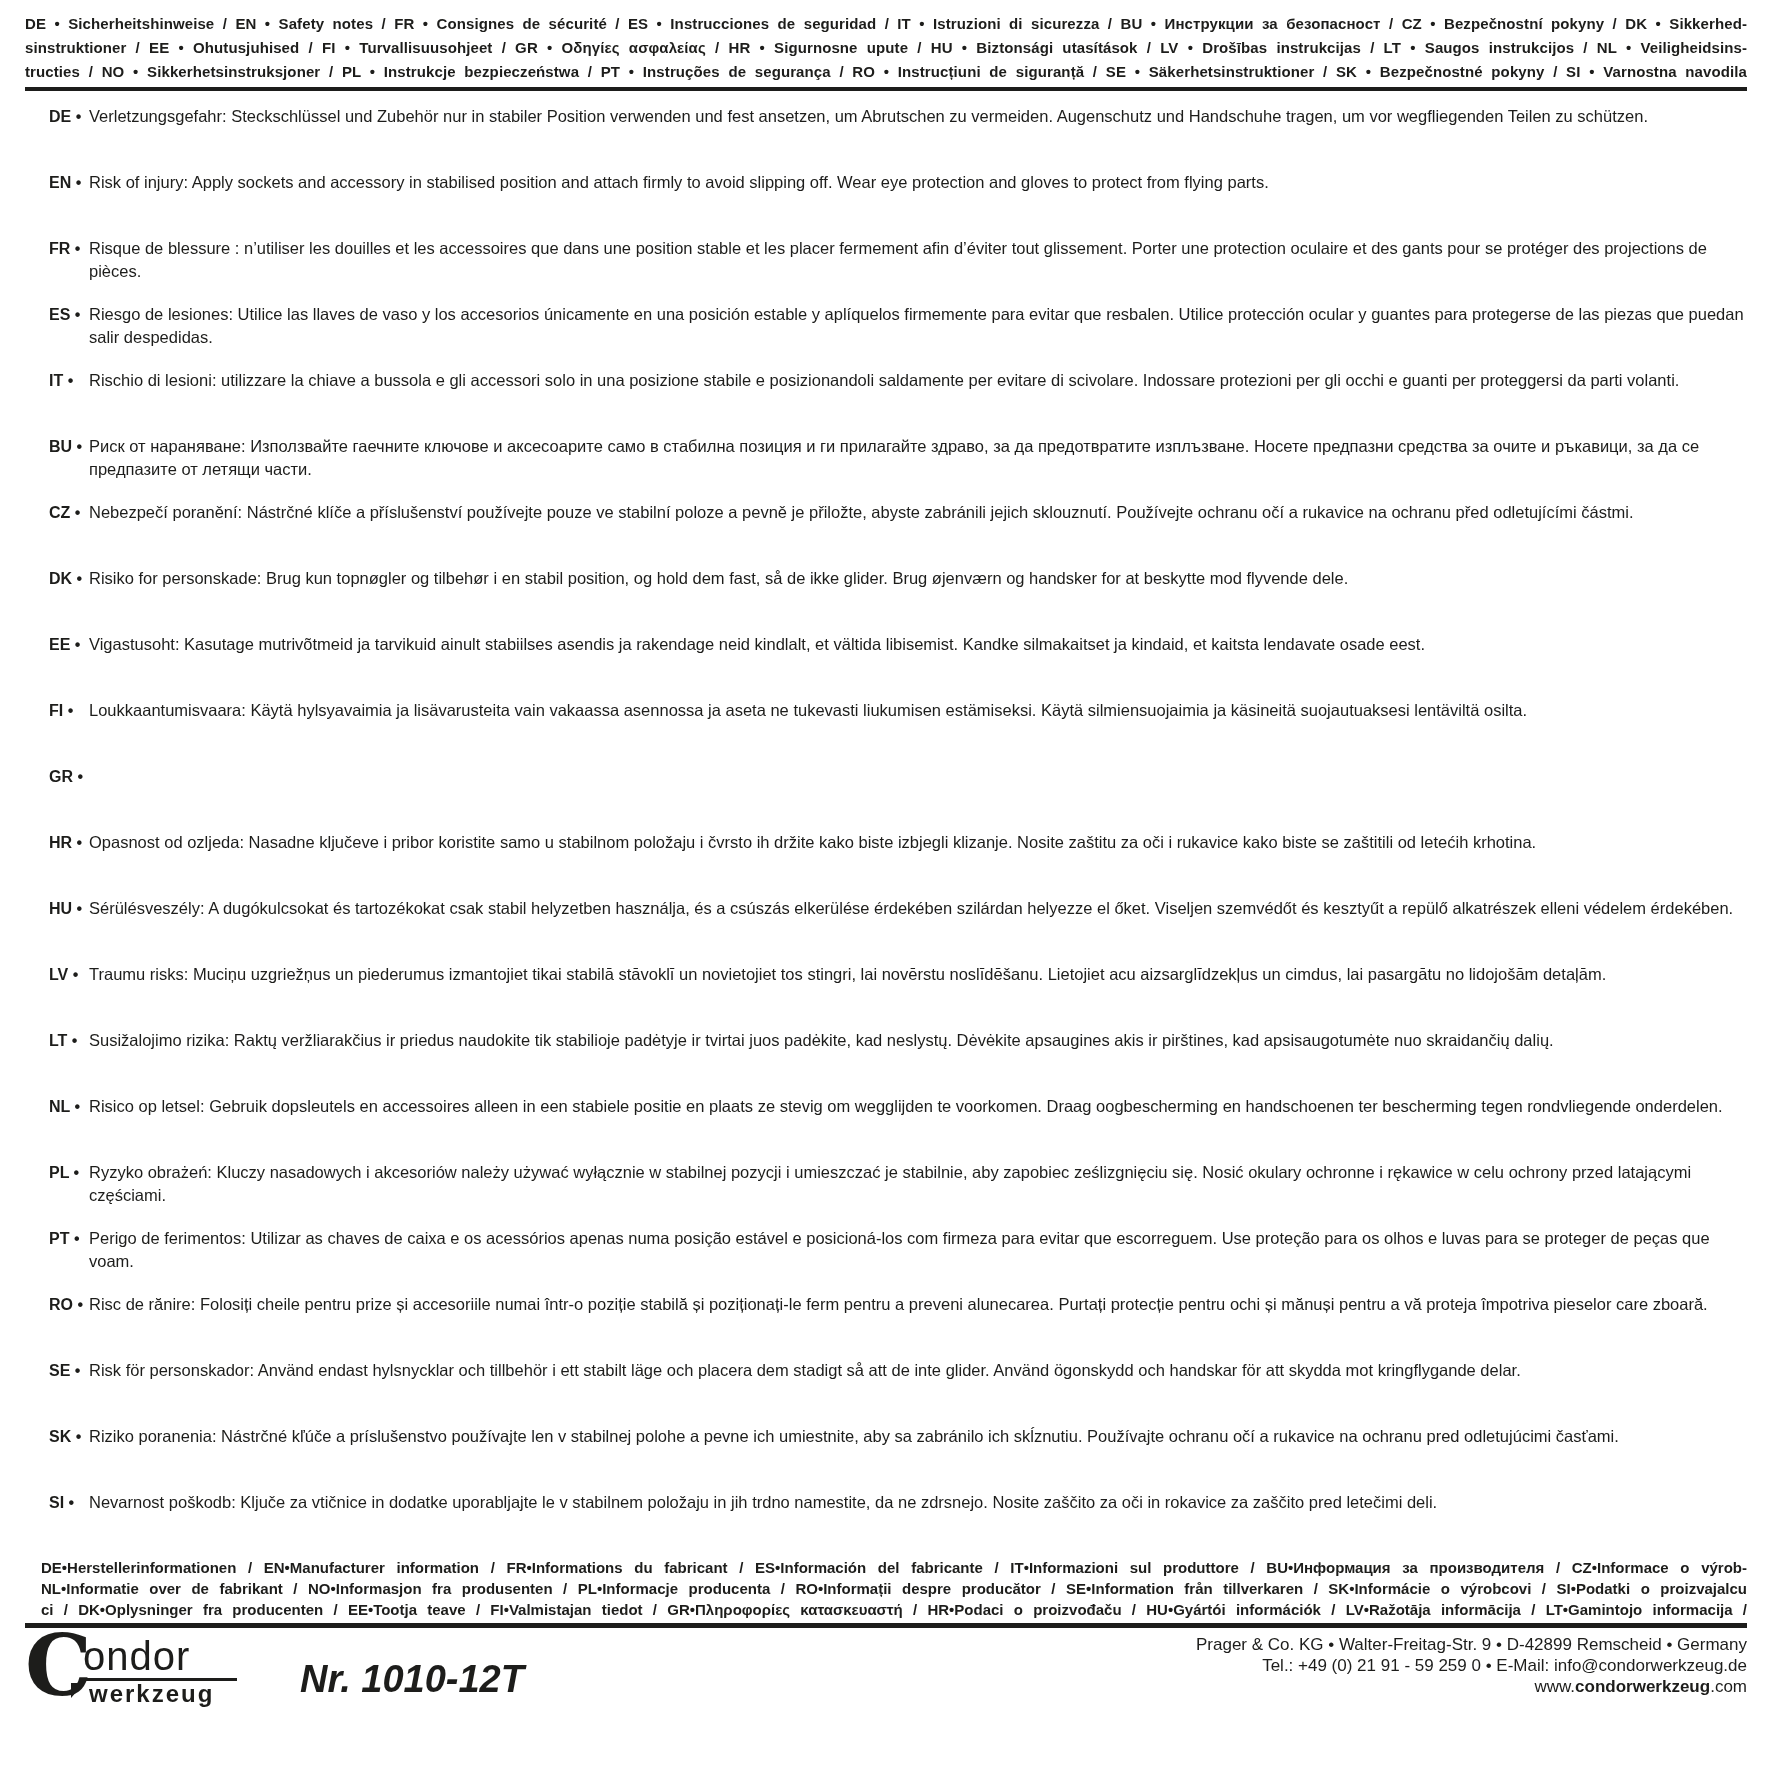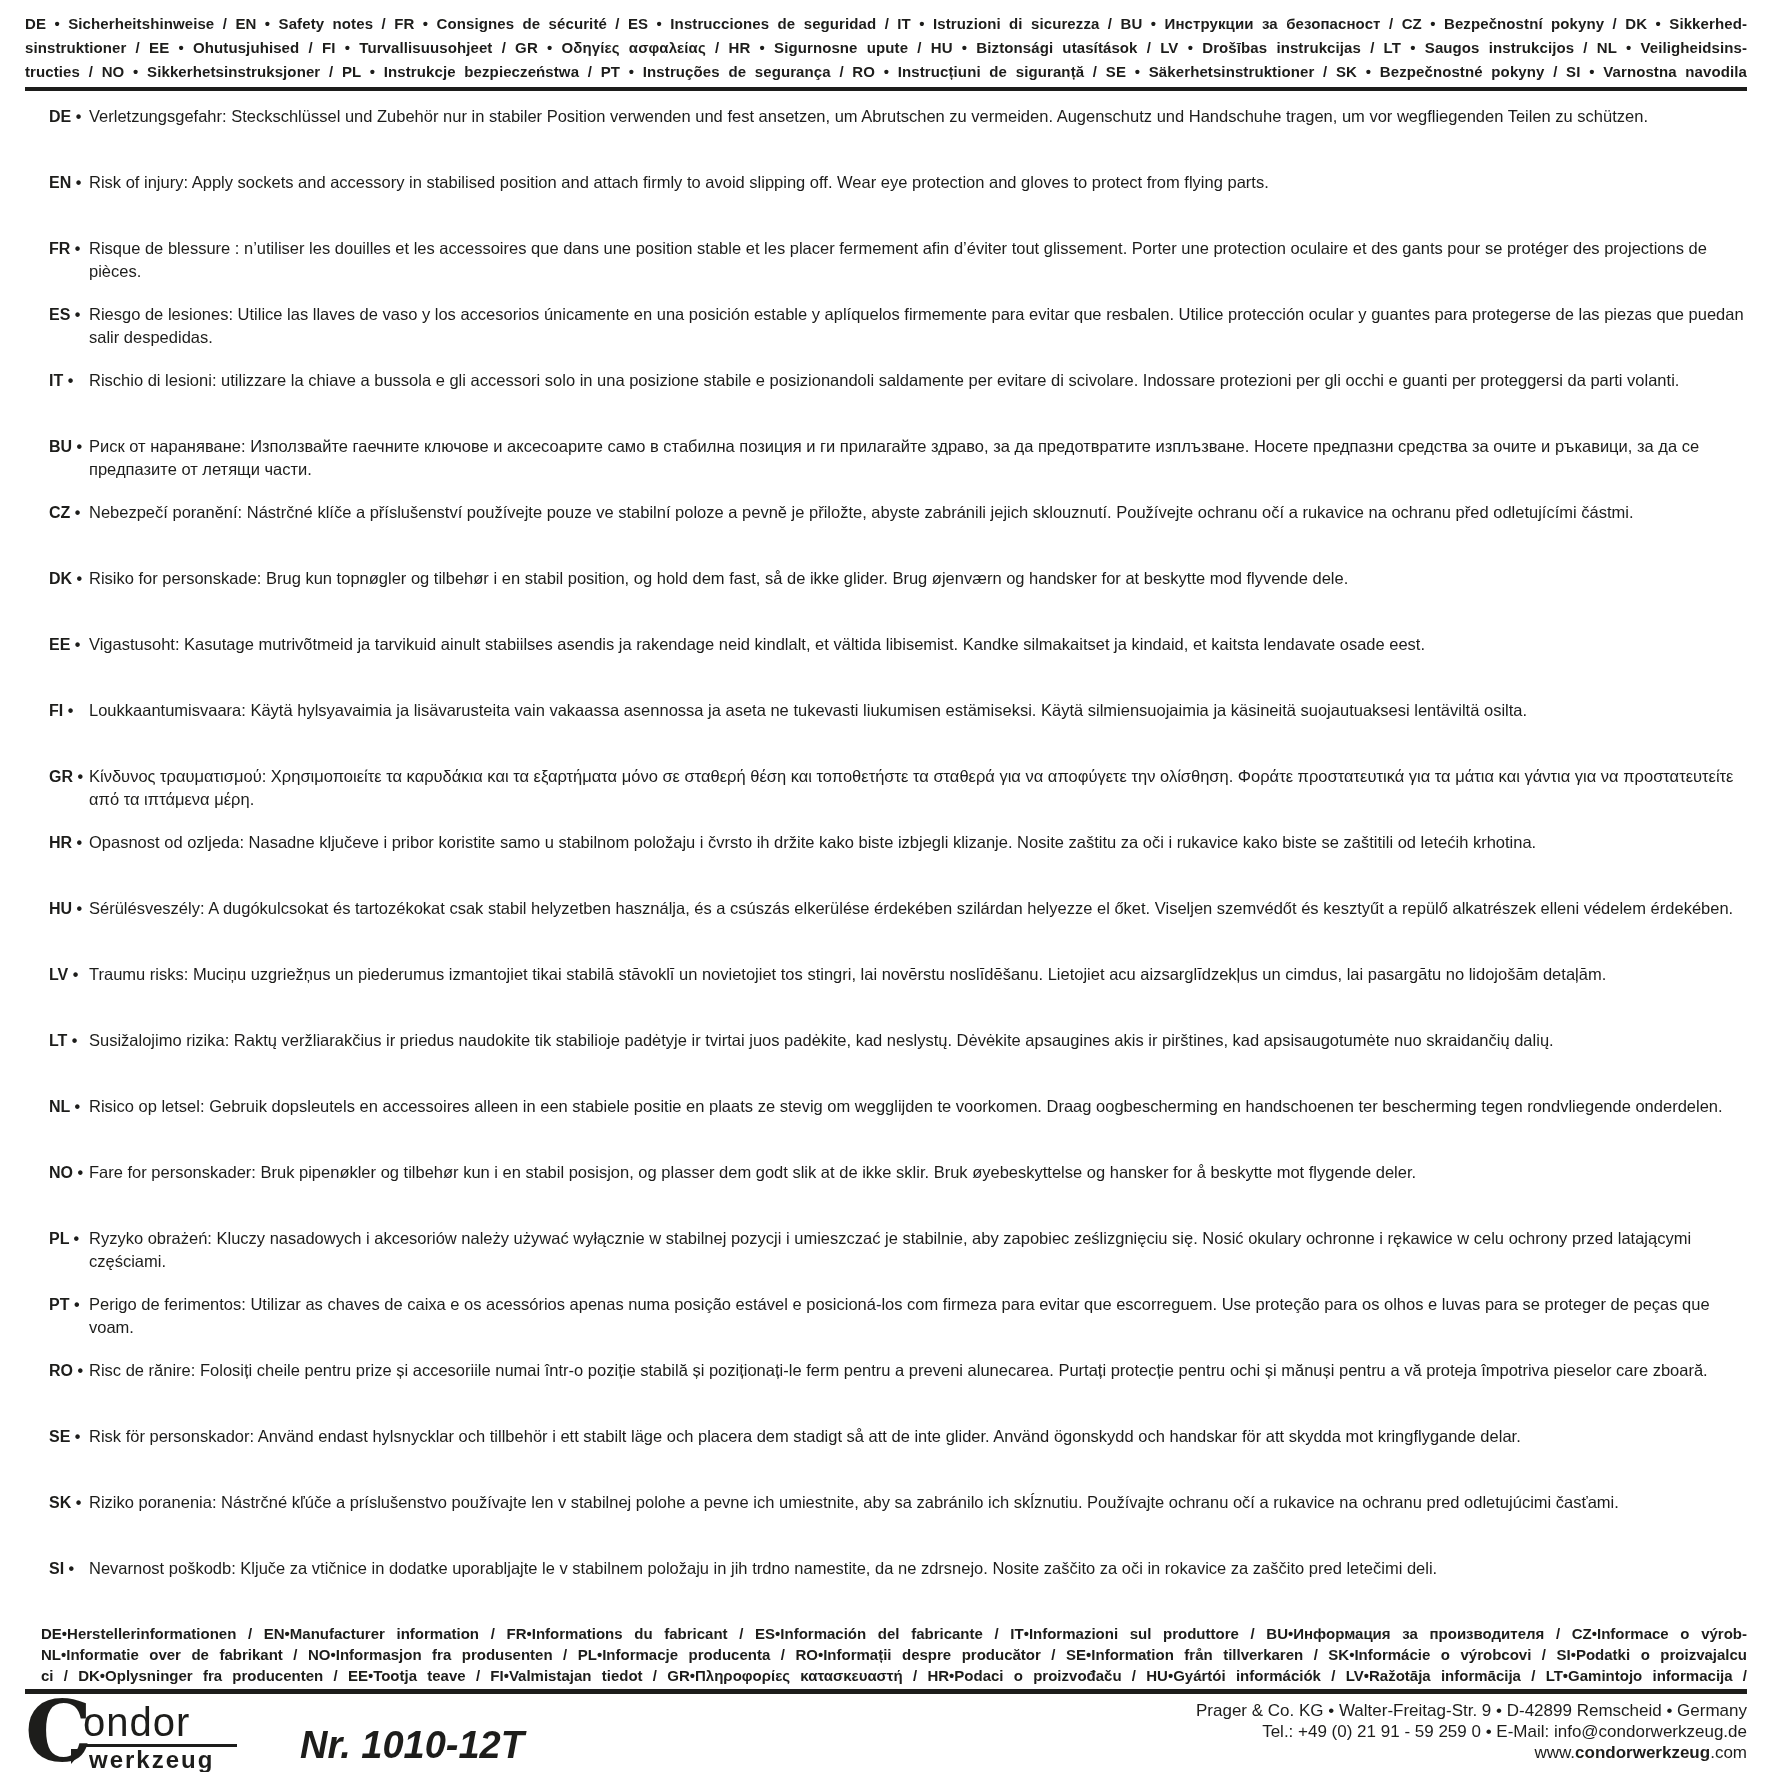--- a/index.html
+++ b/index.html
@@ -201,45 +201,40 @@
       <div class="entry">
         <span class="entry-label">EE •</span>
         <div class="entry-text">Vigastusoht: Kasutage mutrivõtmeid ja tarvikuid ainult stabiilses asendis ja rakendage neid kindlalt, et vältida libisemist. Kandke silmakaitset ja kindaid, et kaitsta lendavate osade eest.</div>
       </div>
       <div class="entry">
         <span class="entry-label">FI •</span>
         <div class="entry-text">Loukkaantumisvaara: Käytä hylsyavaimia ja lisävarusteita vain vakaassa asennossa ja aseta ne tukevasti liukumisen estämiseksi. Käytä silmiensuojaimia ja käsineitä suojautuaksesi lentäviltä osilta.</div>
       </div>
       <div class="entry">
         <span class="entry-label">GR •</span>
-        <div class="entry-text">Κίνδυνος τραυματισμού: Χρησιμοποιείτε τα καρυδάκια και τα εξαρτήματα μόνο σε σταθερή θέση και τοποθετήστε τα σταθερά για να αποφύγετε την ολίσθηση. Φοράτε προστατευτικά για τα μάτια και γάντια για να προστατευτείτε από τα ιπτάμενα μέρη.</div>
       </div>
       <div class="entry">
         <span class="entry-label">HR •</span>
         <div class="entry-text">Opasnost od ozljeda: Nasadne ključeve i pribor koristite samo u stabilnom položaju i čvrsto ih držite kako biste izbjegli klizanje. Nosite zaštitu za oči i rukavice kako biste se zaštitili od letećih krhotina.</div>
       </div>
       <div class="entry">
         <span class="entry-label">HU •</span>
         <div class="entry-text">Sérülésveszély: A dugókulcsokat és tartozékokat csak stabil helyzetben használja, és a csúszás elkerülése érdekében szilárdan helyezze el őket. Viseljen szemvédőt és kesztyűt a repülő alkatrészek elleni védelem érdekében.</div>
       </div>
       <div class="entry">
         <span class="entry-label">LV •</span>
         <div class="entry-text">Traumu risks: Muciņu uzgriežņus un piederumus izmantojiet tikai stabilā stāvoklī un novietojiet tos stingri, lai novērstu noslīdēšanu. Lietojiet acu aizsarglīdzekļus un cimdus, lai pasargātu no lidojošām detaļām.</div>
       </div>
       <div class="entry">
         <span class="entry-label">LT •</span>
         <div class="entry-text">Susižalojimo rizika: Raktų veržliarakčius ir priedus naudokite tik stabilioje padėtyje ir tvirtai juos padėkite, kad neslystų. Dėvėkite apsaugines akis ir pirštines, kad apsisaugotumėte nuo skraidančių dalių.</div>
       </div>
       <div class="entry">
         <span class="entry-label">NL •</span>
         <div class="entry-text">Risico op letsel: Gebruik dopsleutels en accessoires alleen in een stabiele positie en plaats ze stevig om wegglijden te voorkomen. Draag oogbescherming en handschoenen ter bescherming tegen rondvliegende onderdelen.</div>
-      </div>
-      <div class="entry">
-        <span class="entry-label">NO •</span>
-        <div class="entry-text">Fare for personskader: Bruk pipenøkler og tilbehør kun i en stabil posisjon, og plasser dem godt slik at de ikke sklir. Bruk øyebeskyttelse og hansker for å beskytte mot flygende deler.</div>
       </div>
       <div class="entry">
         <span class="entry-label">PL •</span>
         <div class="entry-text">Ryzyko obrażeń: Kluczy nasadowych i akcesoriów należy używać wyłącznie w stabilnej pozycji i umieszczać je stabilnie, aby zapobiec ześlizgnięciu się. Nosić okulary ochronne i rękawice w celu ochrony przed latającymi częściami.</div>
       </div>
       <div class="entry">
         <span class="entry-label">PT •</span>
         <div class="entry-text">Perigo de ferimentos: Utilizar as chaves de caixa e os acessórios apenas numa posição estável e posicioná-los com firmeza para evitar que escorreguem. Use proteção para os olhos e luvas para se proteger de peças que voam.</div>
       </div>
       <div class="entry">

